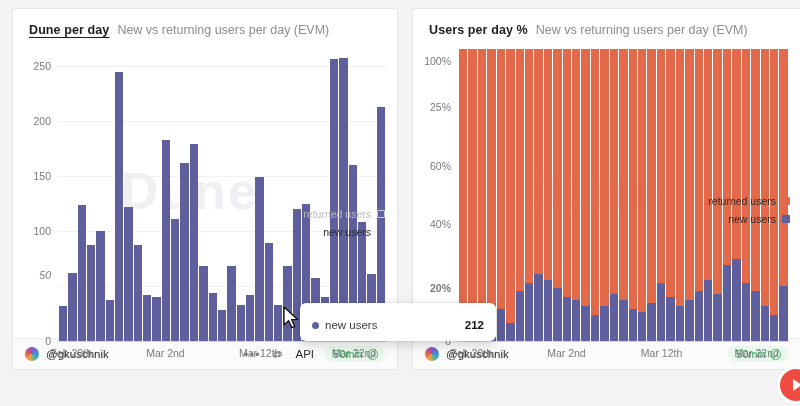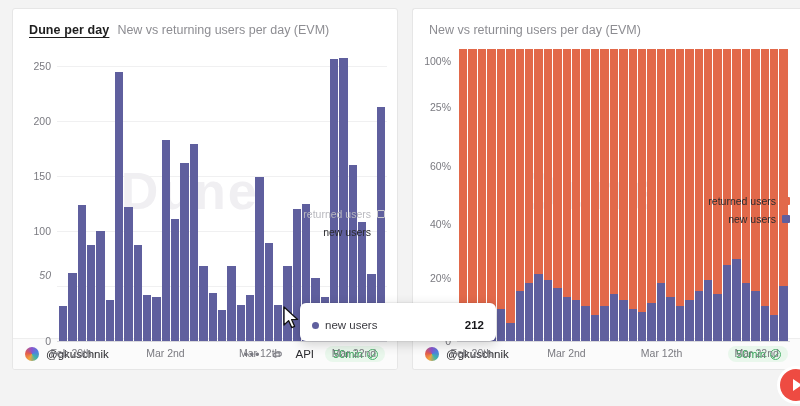--- a/index.html
+++ b/index.html
@@ -335,34 +335,35 @@
         <span class="badge">
           <span>50min</span>
           <span class="check"></span>
         </span>
       </div>
     </div>
   </div>
 
   <div class="card" id="card-right">
     <div class="card-header">
+      <span class="title-main">Users per day %</span>
       <span class="title-sub">New vs returning users per day (EVM)</span>
     </div>
 
     <div class="plot" id="plot-right">
       <div class="gridline" style="top: 4px; background: transparent;"></div>
         <div class="gridline" style="top: 62.4px; background: transparent;"></div>
         <div class="gridline" style="top: 120.8px; background: transparent;"></div>
         <div class="gridline" style="top: 179.2px; background: transparent;"></div>
         <div class="gridline" style="top: 237.6px; background: transparent;"></div>
         <div class="axisline" style="top: 296px;"></div>
         <div class="watermark">Dune</div>
       <div class="yaxis" id="yaxis-right">
           <div class="ytick" style="top: 296px;">0</div>
-          <div class="ytick" style="top: 233px;">20%</div>
+          <div class="ytick" style="top: 243px; font-weight: bold;">20%</div>
           <div class="ytick" style="top: 179.2px;">40%</div>
           <div class="ytick" style="top: 120.8px;">60%</div>
           <div class="ytick" style="top: 62.4px;">25%</div>
           <div class="ytick" style="top: 16px;">100%</div>
         </div>
       <div class="bars" id="bars-right">
           <div class="bar">
             <div class="seg-ret" style="height: 96%; background: rgb(226, 105, 74);"></div>
             <div class="seg-new" style="height: 4%; background: rgb(95, 95, 158);"></div>
           </div>

